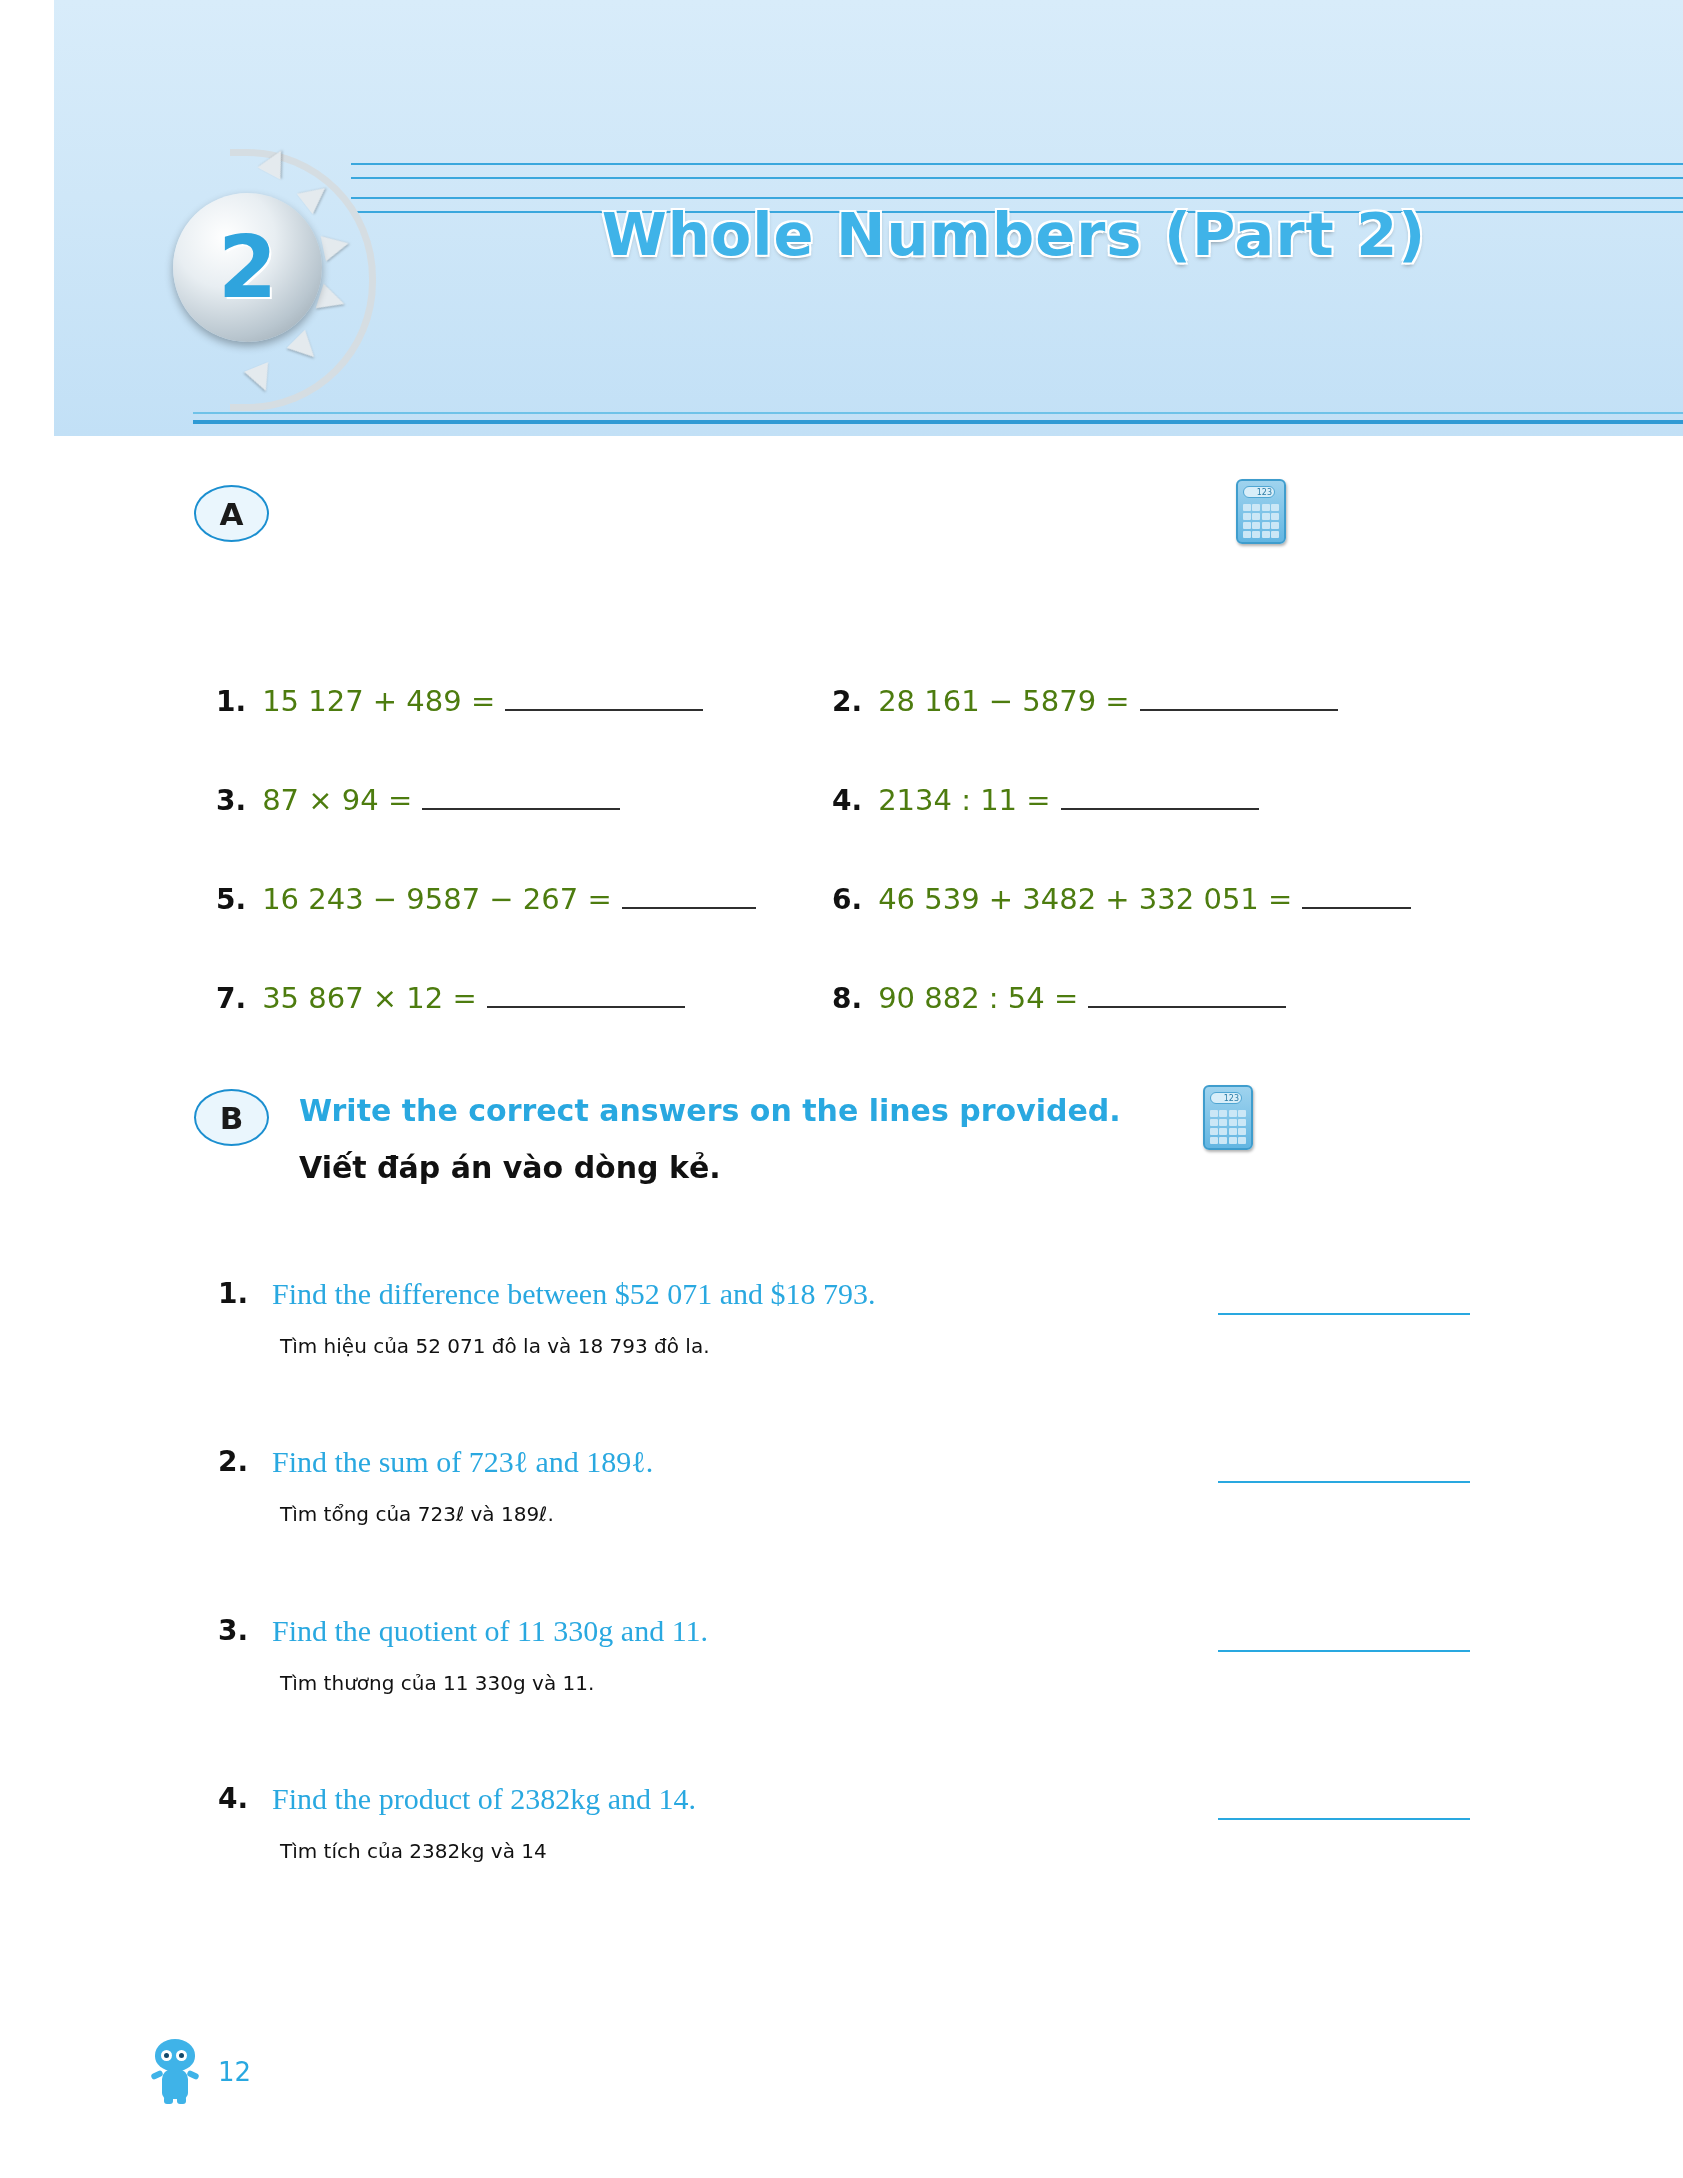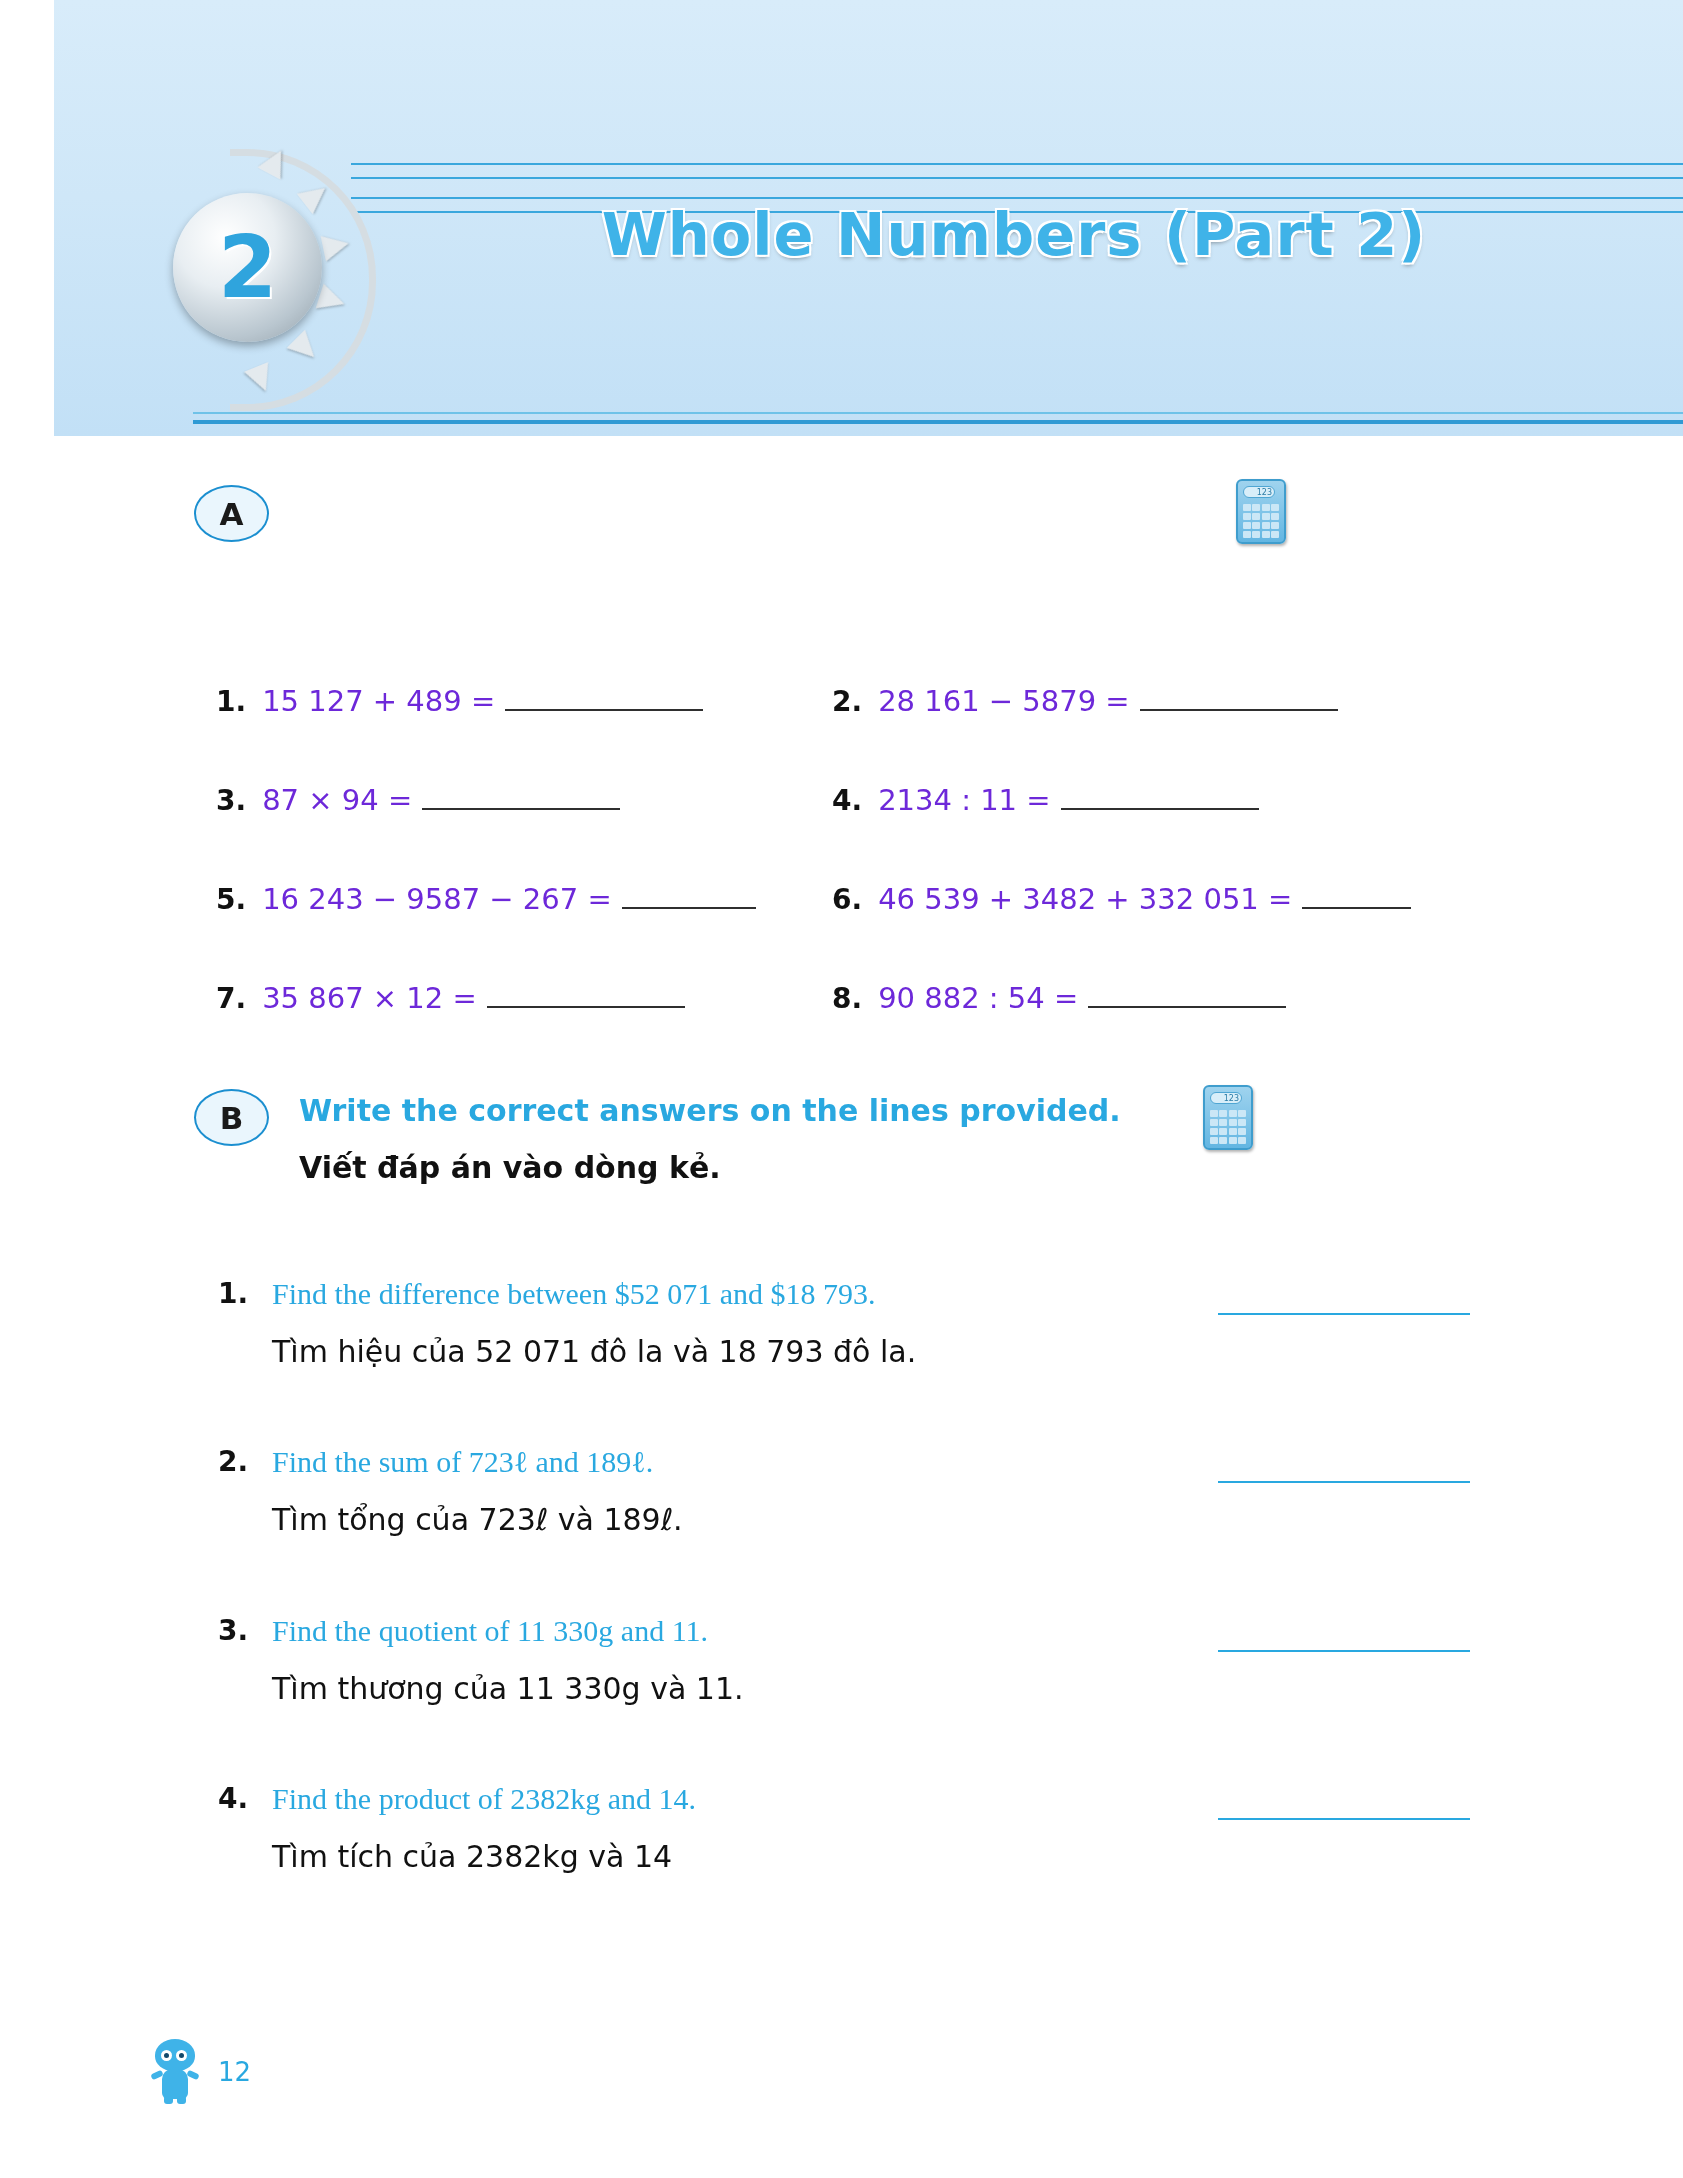--- a/index.html
+++ b/index.html
@@ -211,21 +211,21 @@
     white-space: nowrap;
   }
   .qnum {
     font-size: 28px;
     font-weight: bold;
     color: #111;
     margin-right: 16px;
   }
   .qtext {
     font-size: 29px;
-    color: #6d28d9;
+    color: #4d7c0f;
   }
   .answer-line {
     display: inline-block;
     border-bottom: 2px solid #2f2f2f;
     height: 26px;
     margin-left: 10px;
   }
 
   
   .bq {
@@ -242,23 +242,23 @@
   }
   .bq .ben {
     position: absolute;
     left: 272px;
     font-size: 30px;
     color: #29a8e0;
     font-family: Liberation Serif, serif;
   }
   .bq .bvi {
     position: absolute;
-    left: 272px;
+    left: 280px;
     top: 57px;
-    font-size: 30px;
+    font-size: 20px;
     color: #111;
   }
   .bq .bline {
     position: absolute;
     left: 1218px;
     top: 36px;
     width: 252px;
     height: 2px;
     background: #29a8e0;
   }

